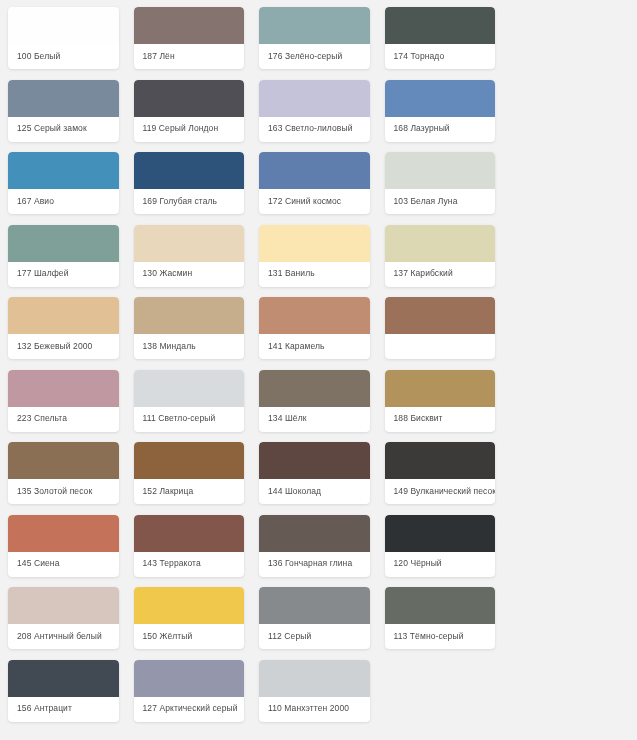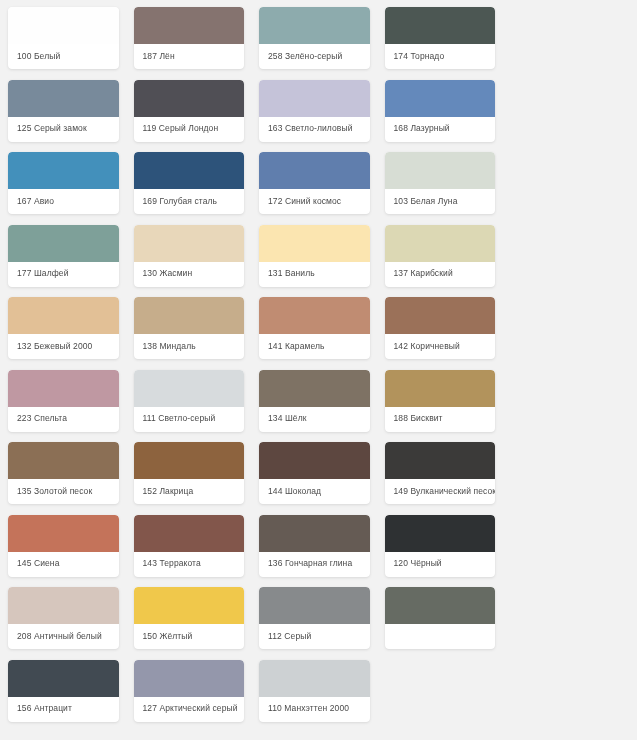--- a/index.html
+++ b/index.html
@@ -67,21 +67,21 @@
     <div class="swatch-card">
       <div class="swatch-color" style="background: rgb(254, 254, 254);"></div>
       <div class="swatch-label">100 Белый</div>
     </div>
     <div class="swatch-card">
       <div class="swatch-color" style="background: rgb(133, 115, 111);"></div>
       <div class="swatch-label">187 Лён</div>
     </div>
     <div class="swatch-card">
       <div class="swatch-color" style="background: rgb(141, 171, 173);"></div>
-      <div class="swatch-label">258 Зелёно-серый</div>
+      <div class="swatch-label">176 Зелёно-серый</div>
     </div>
     <div class="swatch-card">
       <div class="swatch-color" style="background: rgb(76, 87, 83);"></div>
       <div class="swatch-label">174 Торнадо</div>
     </div>
     <div class="swatch-card">
       <div class="swatch-color" style="background: rgb(120, 138, 155);"></div>
       <div class="swatch-label">125 Серый замок</div>
     </div>
     <div class="swatch-card">
@@ -135,21 +135,20 @@
     <div class="swatch-card">
       <div class="swatch-color" style="background: rgb(198, 173, 139);"></div>
       <div class="swatch-label">138 Миндаль</div>
     </div>
     <div class="swatch-card">
       <div class="swatch-color" style="background: rgb(192, 140, 114);"></div>
       <div class="swatch-label">141 Карамель</div>
     </div>
     <div class="swatch-card">
       <div class="swatch-color" style="background: rgb(155, 113, 89);"></div>
-      <div class="swatch-label">142 Коричневый</div>
     </div>
     <div class="swatch-card">
       <div class="swatch-color" style="background: rgb(191, 152, 162);"></div>
       <div class="swatch-label">223 Спельта</div>
     </div>
     <div class="swatch-card">
       <div class="swatch-color" style="background: rgb(215, 219, 221);"></div>
       <div class="swatch-label">111 Светло-серый</div>
     </div>
     <div class="swatch-card">
@@ -199,20 +198,21 @@
     <div class="swatch-card">
       <div class="swatch-color" style="background: rgb(240, 200, 75);"></div>
       <div class="swatch-label">150 Жёлтый</div>
     </div>
     <div class="swatch-card">
       <div class="swatch-color" style="background: rgb(135, 138, 140);"></div>
       <div class="swatch-label">112 Серый</div>
     </div>
     <div class="swatch-card">
       <div class="swatch-color" style="background: rgb(102, 107, 99);"></div>
+      <div class="swatch-label">113 Тёмно-серый</div>
     </div>
     <div class="swatch-card">
       <div class="swatch-color" style="background: rgb(65, 74, 82);"></div>
       <div class="swatch-label">156 Антрацит</div>
     </div>
     <div class="swatch-card">
       <div class="swatch-color" style="background: rgb(148, 151, 171);"></div>
       <div class="swatch-label">127 Арктический серый</div>
     </div>
     <div class="swatch-card">

